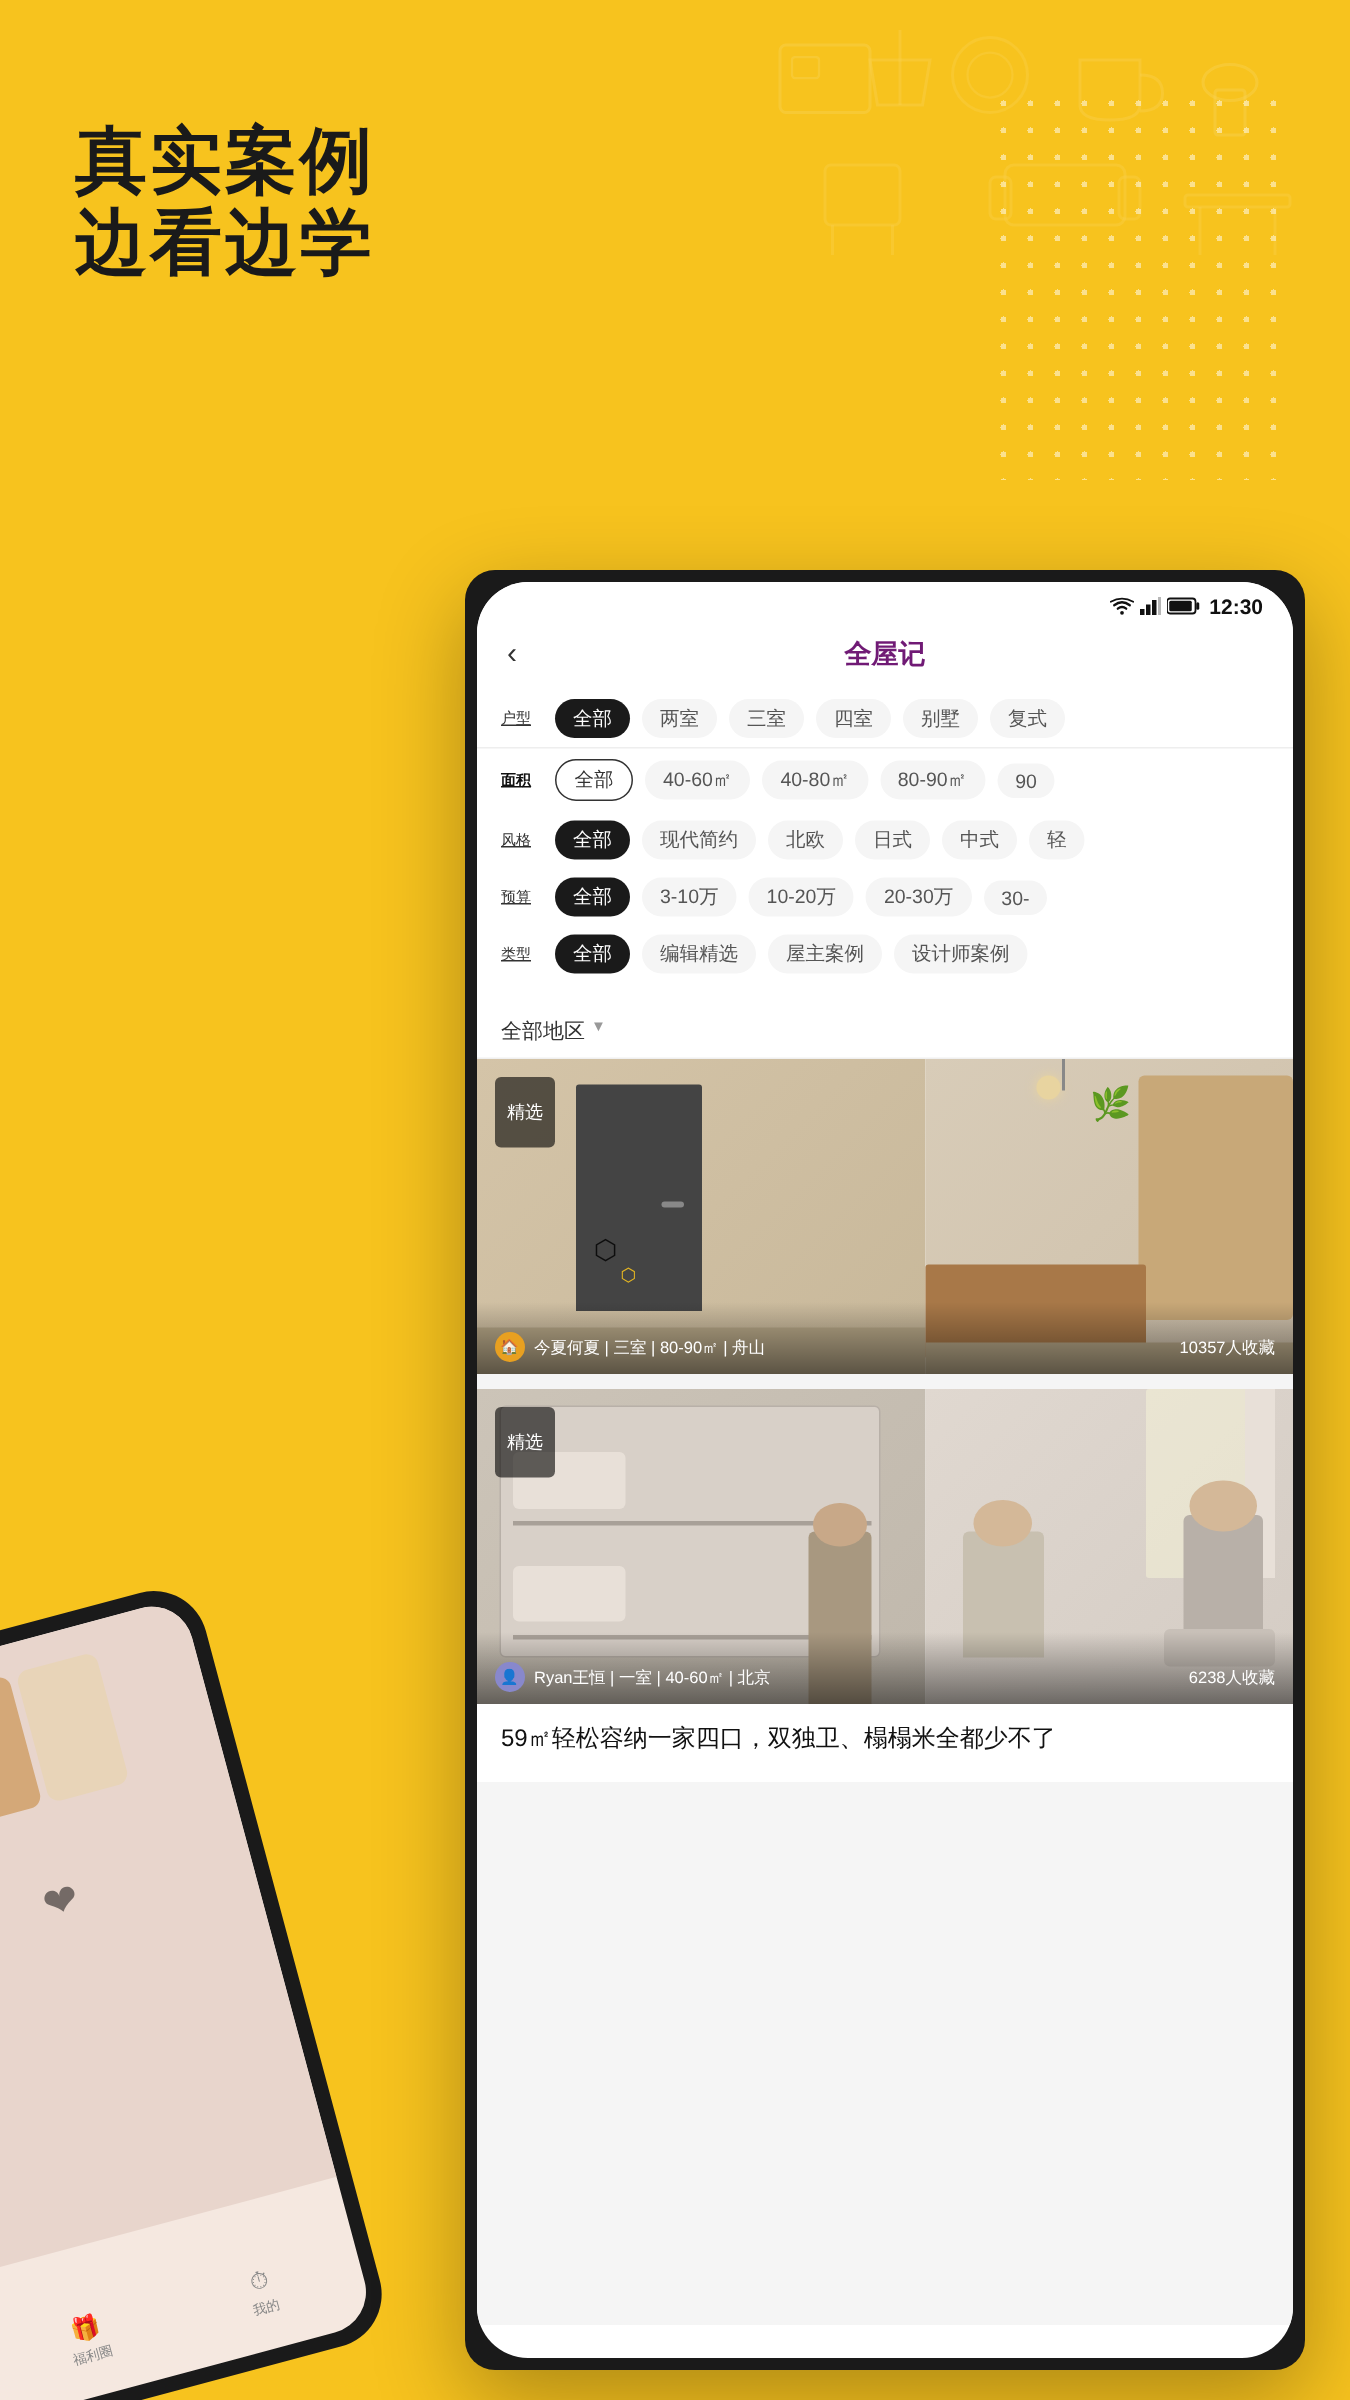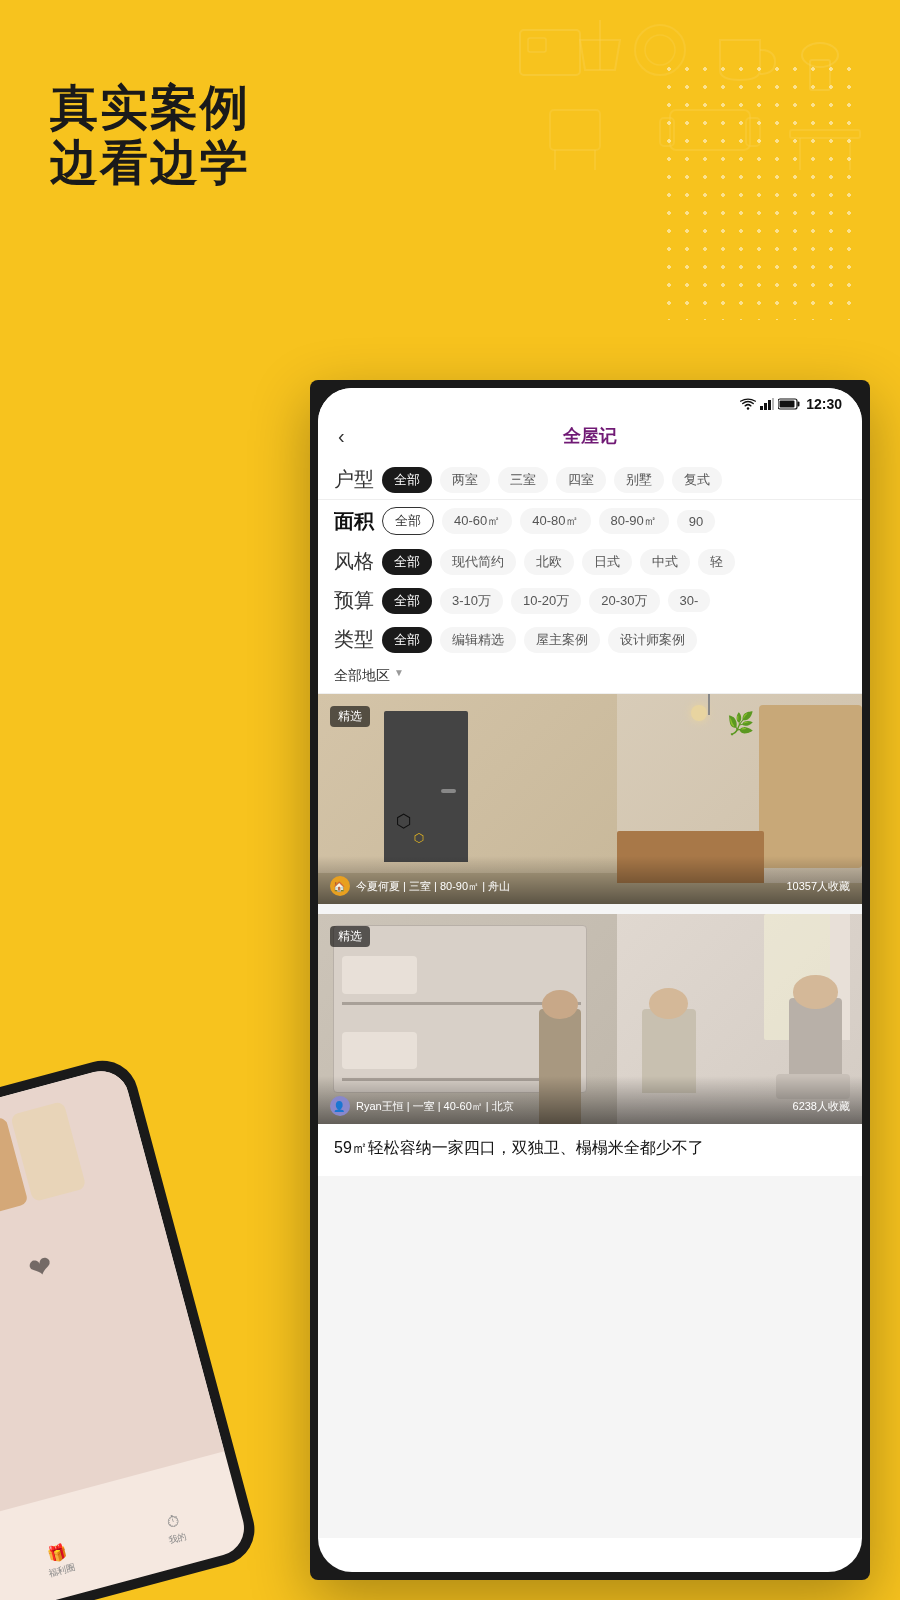--- a/index.html
+++ b/index.html
@@ -109,21 +109,21 @@
     }
 
     
     .phone-main {
       position: absolute;
       top: 380px;
       left: 310px;
       width: 560px;
       height: 1200px;
       background: #1a1a1a;
-      border-radius: 8px;
+      border-radius: 20px;
       z-index: 3;
       box-shadow: 0 20px 60px rgba(0,0,0,0.3);
       overflow: hidden;
     }
     .phone-screen {
       position: absolute;
       top: 8px; left: 8px; right: 8px; bottom: 8px;
       background: #fff;
       border-radius: 34px;
       overflow: hidden;
@@ -177,25 +177,26 @@
       border-bottom: 1px solid #f0f0f0;
     }
     .filter-row {
       display: flex;
       align-items: center;
       padding: 6px 16px;
       gap: 8px;
       overflow: hidden;
     }
     .filter-label {
-      font-size: 20px;
+      font-size: 10px;
       font-weight: 500;
       color: #333;
       white-space: nowrap;
       min-width: 28px;
+      text-decoration: underline;
     }
     .filter-tag {
       padding: 4px 12px;
       border-radius: 20px;
       font-size: 13px;
       background: #f5f5f5;
       color: #555;
       white-space: nowrap;
       cursor: pointer;
     }
@@ -217,20 +218,21 @@
     }
 
     
     .region-row {
       padding: 8px 16px;
       display: flex;
       gap: 4px;
       font-size: 14px;
       color: #333;
       cursor: pointer;
+      margin-top: 16px;
     }
     .region-arrow {
       font-size: 10px;
       color: #999;
     }
 
     
     .content-list {
       background: #f5f5f5;
       overflow-y: auto;
@@ -249,21 +251,21 @@
       position: relative;
       overflow: hidden;
     }
     .card-badge {
       position: absolute;
       top: 12px;
       left: 12px;
       background: rgba(0,0,0,0.6);
       color: #fff;
       font-size: 12px;
-      padding: 2px 8px;
+      padding: 15px 8px;
       border-radius: 4px;
       z-index: 2;
     }
     .card-image-inner {
       width: 100%;
       height: 100%;
       display: flex;
     }
     .card-img-left {
       width: 55%;

